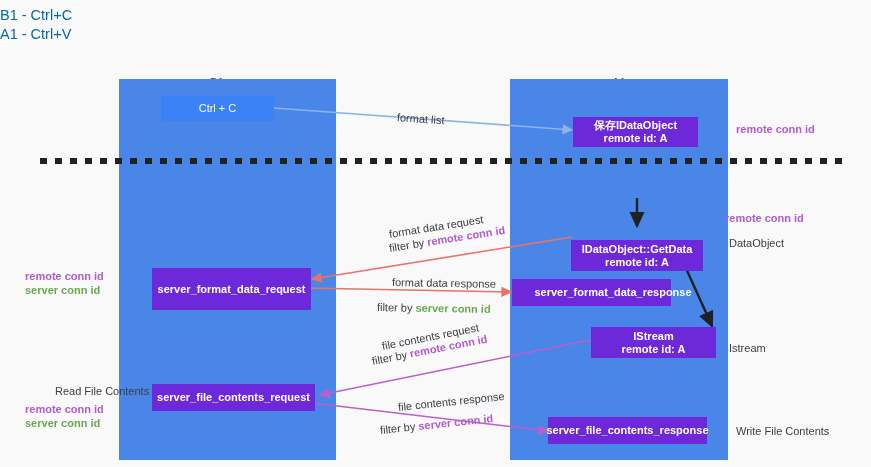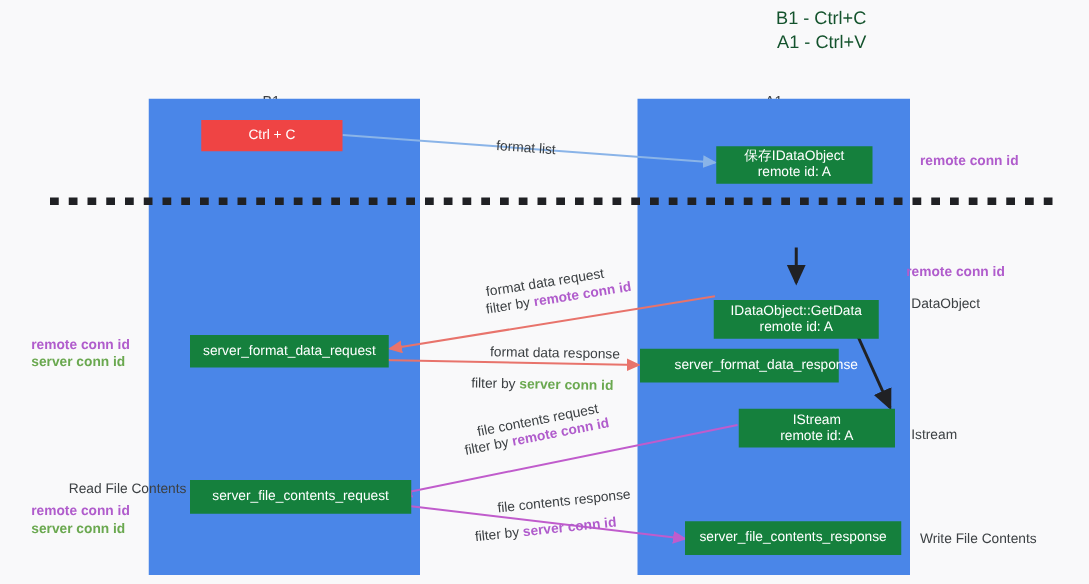--- a/index.html
+++ b/index.html
@@ -9,40 +9,40 @@
     background: #f9f9fa;
     font-family: "Liberation Sans", sans-serif;
     position: relative;
     overflow: hidden;
     color: #3c4043;
   }
   #canvas { position:absolute; left:0; top:0; width:871px; height:467px; }
 
   .title {
     position:absolute; left:0; top:6px; width:693px;
-    text-align:right; font-size:14.5px; line-height:19px; color:#14532d;
+    text-align:left; font-size:14.5px; line-height:19px; color:#0369a1;
     white-space:pre;
   }
 
   .col-head {
     position:absolute; text-align:center; font-size:11.5px;
     line-height:13px; color:#3c4043; white-space:pre;
   }
 
   .lane {
     position:absolute; background:#4a86e8;
   }
 
   .node {
     position:absolute; display:flex; align-items:center; justify-content:center;
     text-align:center; color:#ffffff; font-size:11px; line-height:13px;
     white-space:pre; padding:2px 4px;
   }
-  .node.orange { background:#15803d; }
-  .node.green  { background:#ef4444; }
+  .node.orange { background:#6d28d9;font-weight:bold; }
+  .node.green  { background:#3b82f6; }
 
   .side-label {
     position:absolute; font-size:11px; line-height:14px; white-space:pre;
   }
   .side-label.dark { color:#3c4043; }
   .side-label.purple { color:#b05ccc; font-weight:bold; }
   .side-label.green  { color:#6aa84f; font-weight:bold; }
 
   .edge-label {
     position:absolute; font-size:11px; line-height:14px; white-space:nowrap;
@@ -103,37 +103,37 @@
 
     <line x1="680" y1="255" x2="712" y2="326" stroke="#202124" stroke-width="2.4" marker-end="url(#ah-black)"></line>
 
     <line x1="590" y1="340" x2="320" y2="395" stroke="#c05ccc" stroke-width="1.6" marker-end="url(#ah-mag)"></line>
 
     <line x1="312" y1="403" x2="548" y2="431" stroke="#c05ccc" stroke-width="1.6" marker-end="url(#ah-mag)"></line>
   </svg>
 
   <div class="node green" style="left:161px; top:96px; width:113px; height:25px;">Ctrl + C</div>
 
-  <div class="node orange" style="left:152px; top:268px; width:159px; height:26px;">server_format_data_request</div>
+  <div class="node orange" style="left:152px; top:268px; width:159px; height:42px;">server_format_data_request</div>
 
-  <div class="node orange" style="left:152px; top:384px; width:177px; height:27px;">server_file_contents_request</div>
+  <div class="node orange" style="left:152px; top:384px; width:163px; height:27px;">server_file_contents_request</div>
 
   <div class="node orange" style="left:573px; top:117px; width:125px; height:30px; flex-direction:column;">保存IDataObject
 remote id: A</div>
 
 
   <div class="node orange" style="left:571px; top:240px; width:132px; height:31px; flex-direction:column;">IDataObject::GetData
 remote id: A</div>
 
   <div class="node orange" style="left:512px; top:279px; width:159px; height:27px;padding-left:47px;">server_format_data_response</div>
 
   <div class="node orange" style="left:591px; top:327px; width:125px; height:31px; flex-direction:column;">IStream
 remote id: A</div>
 
-  <div class="node orange" style="left:548px; top:417px; width:173px; height:27px;">server_file_contents_response</div>
+  <div class="node orange" style="left:548px; top:417px; width:159px; height:27px;">server_file_contents_response</div>
 
   <div class="side-label purple" style="left:736px; top:122px;">remote conn id</div>
   <div class="side-label purple" style="left:725px; top:211px;">remote conn id</div>
   <div class="side-label dark" style="left:729px; top:236px;">DataObject</div>
   <div class="side-label dark" style="left:729px; top:341px;">Istream</div>
   <div class="side-label dark" style="left:736px; top:424px;">Write File Contents</div>
 
   <div class="side-label purple" style="left:25px; top:269px;">remote conn id</div>
   <div class="side-label green" style="left:25px; top:283px;">server conn id</div>
 

